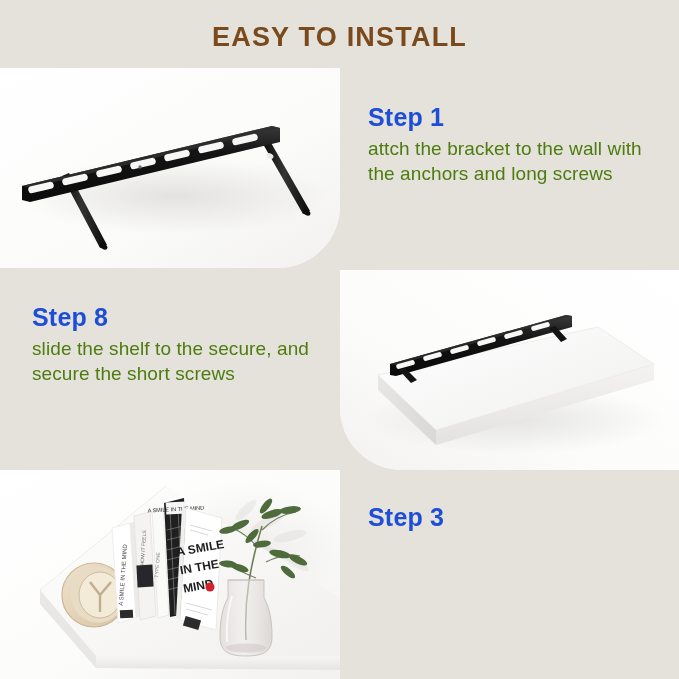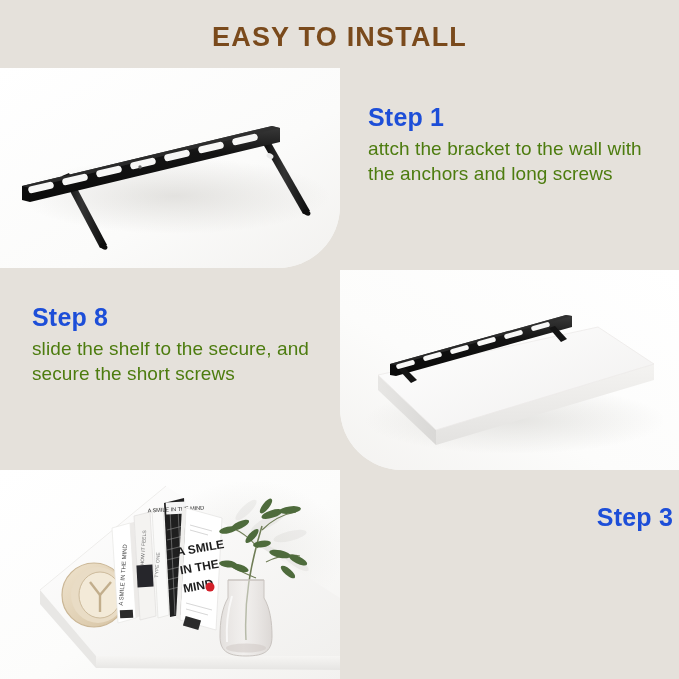--- a/index.html
+++ b/index.html
@@ -29,21 +29,21 @@
           background:linear-gradient(160deg,#ffffff 0%,#fbfbfa 55%,#f4f3f1 100%);}
   #panel2{left:340px;top:270px;width:339px;height:200px;border-bottom-left-radius:62px;
           background:linear-gradient(200deg,#ffffff 0%,#fcfcfb 55%,#f5f4f2 100%);}
   #panel3{left:0;top:470px;width:340px;height:209px;
           background:linear-gradient(165deg,#ffffff 0%,#fbfbfa 60%,#f3f2f0 100%);}
 
   
   .stepblk{position:absolute;}
   #step1blk{left:368px;top:104px;width:300px;}
   #step2blk{left:32px;top:304px;width:300px;}
-  #step3blk{left:368px;top:504px;width:305px;text-align:right;}
+  #step3blk{left:368px;top:504px;width:305px;}
   .step-head{
     font-size:25px;font-weight:bold;color:#1d4ed8;
     margin:0 0 4px 0;line-height:1.1;letter-spacing:.2px;
   }
   .step-body{
     font-size:19px;color:#4d7c0f;line-height:1.33;
     letter-spacing:.1px;
   }
 
   

